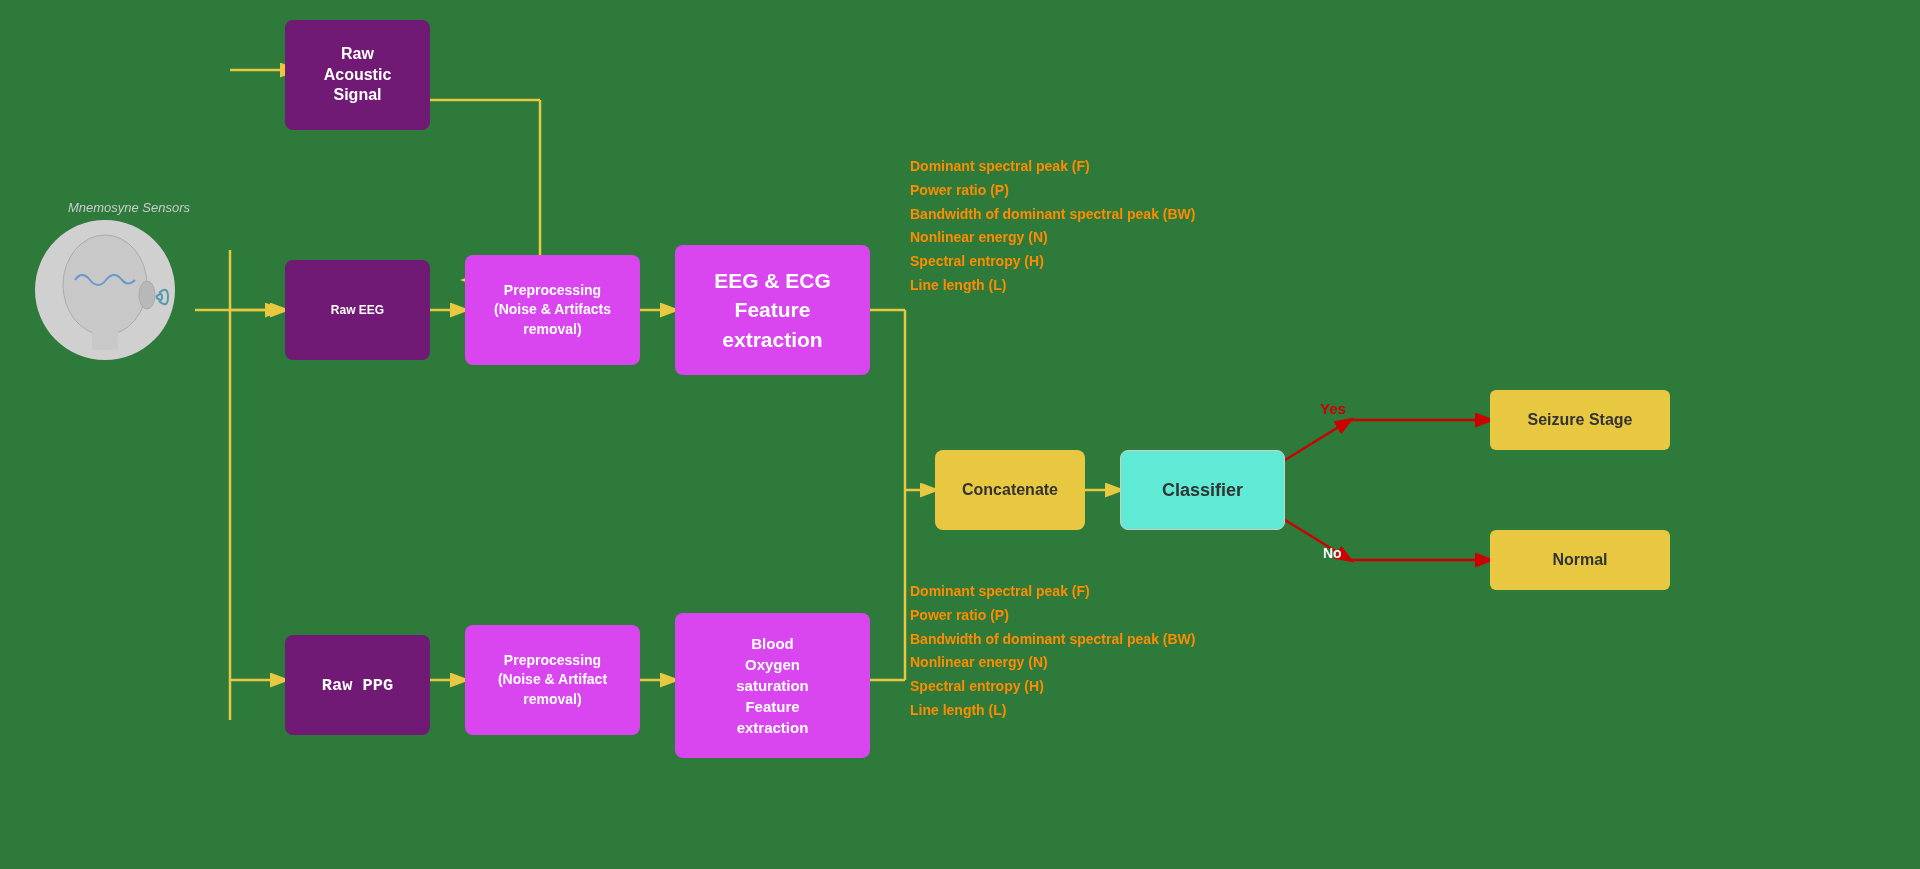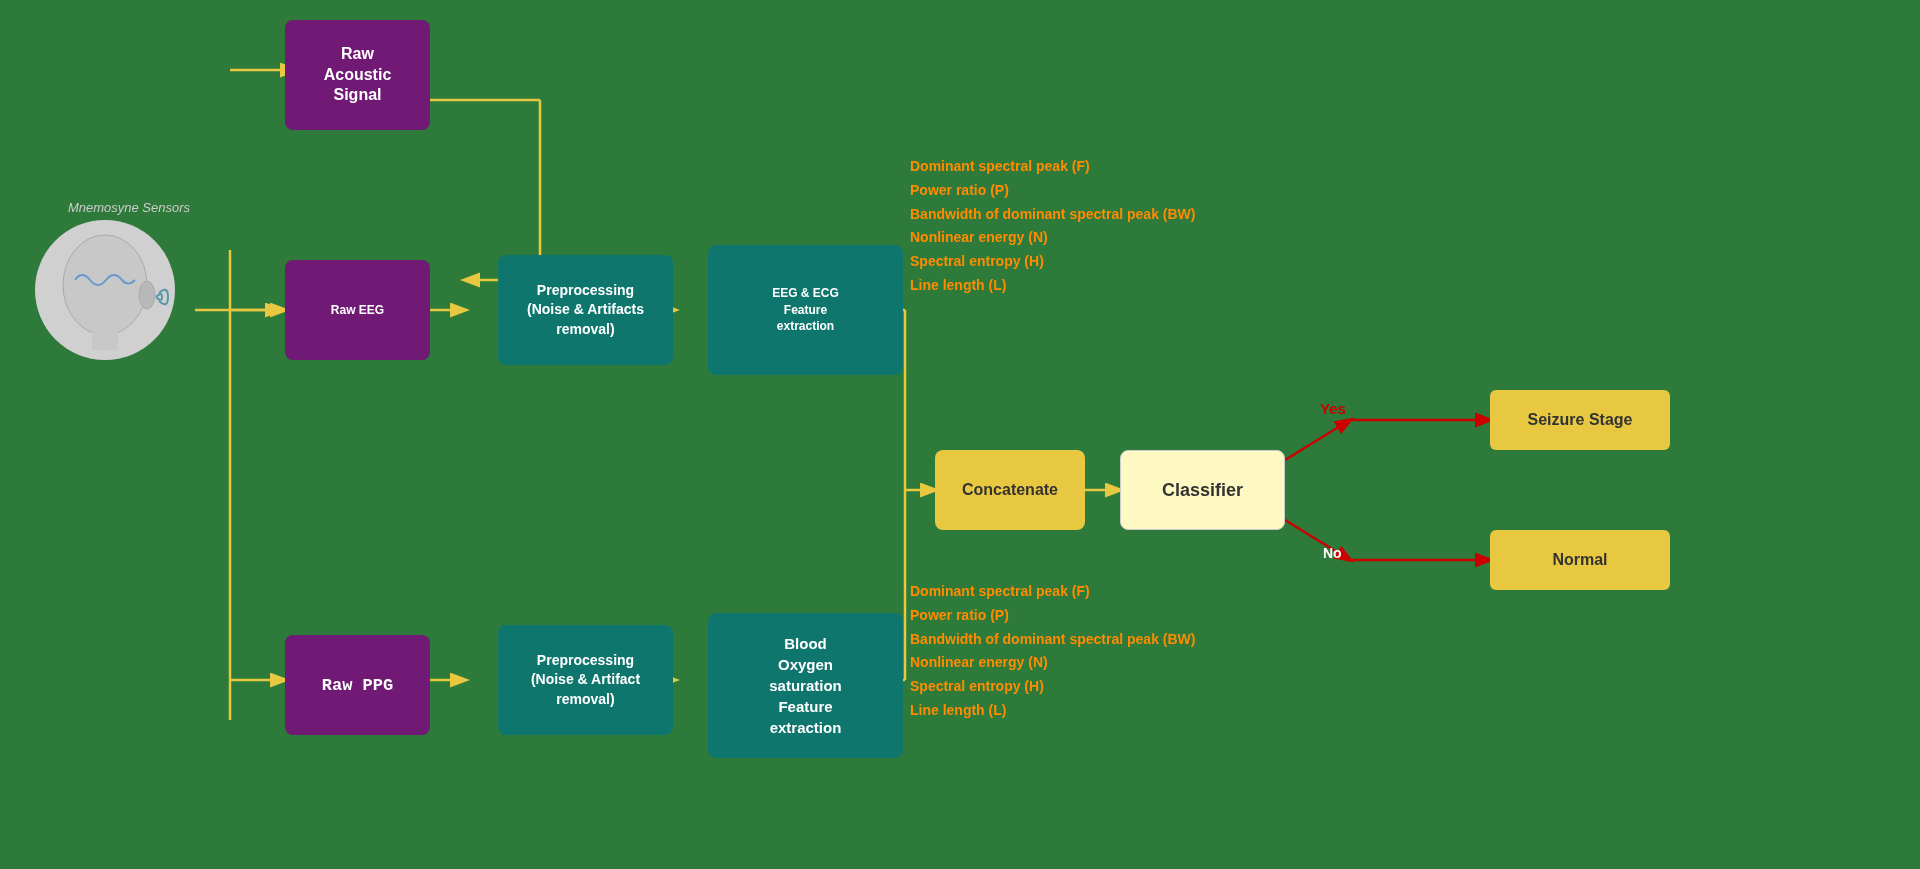--- a/index.html
+++ b/index.html
@@ -57,31 +57,30 @@
       text-align: center;
       font-weight: bold;
       color: white;
     }
 
     .box-purple {
       background-color: #701a75;
     }
 
     .box-light-purple {
-      background-color: #0f766e;
-      margin-left: 33px;
+      background-color: #d946ef;
     }
 
     .box-yellow {
       background-color: #e8c840;
       color: #333;
     }
 
     .box-cream {
-      background-color: #fef9c3;
+      background-color: #5eead4;
       color: #333;
     }
 
     
     .feature-list {
       position: absolute;
       color: #ff8c00;
       font-size: 14px;
       font-weight: bold;
       line-height: 1.7;
@@ -191,21 +190,21 @@
   <div class="box box-purple" style="left:285px; top:260px; width:145px; height:100px; font-size:12px;">
     <span>Raw EEG</span>
   </div>
 
   <div class="box box-light-purple" style="left:465px; top:255px; width:175px; height:110px; font-size:14px; line-height:1.4;">
     <span style="white-space:pre-line;">Preprocessing
 (Noise &amp; Artifacts
 removal)</span>
   </div>
 
-  <div class="box box-light-purple" style="left:675px; top:245px; width:195px; height:130px; font-size:12px; line-height:1.4;">
+  <div class="box box-light-purple" style="left:675px; top:245px; width:195px; height:130px; font-size:21px; line-height:1.4;">
     <span style="white-space:pre-line;">EEG &amp; ECG
 Feature
 extraction</span>
   </div>
 
   <div class="box box-purple" style="left:285px; top:635px; width:145px; height:100px; font-size:17px;font-family:Liberation Mono, monospace;">
     <span>Raw PPG</span>
   </div>
 
   <div class="box box-light-purple" style="left:465px; top:625px; width:175px; height:110px; font-size:14px; line-height:1.4;">

